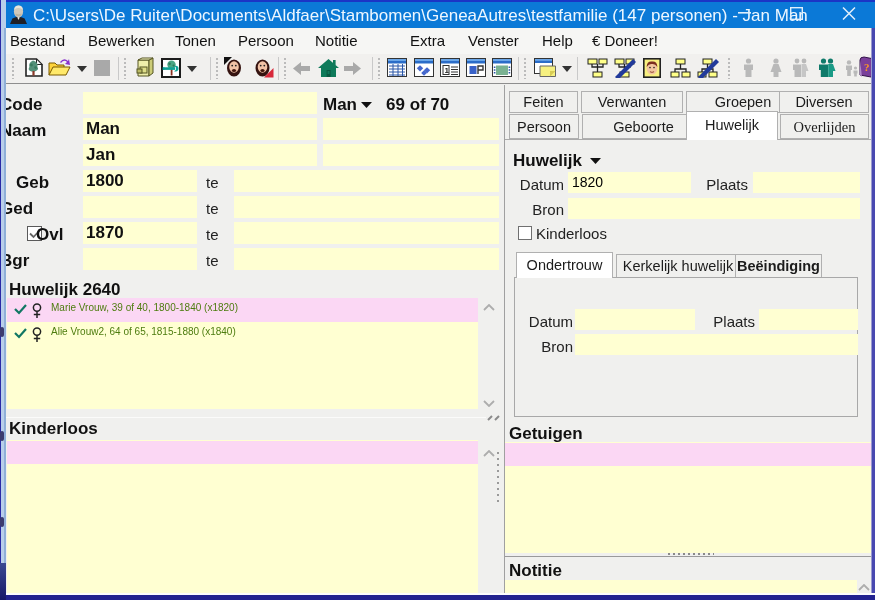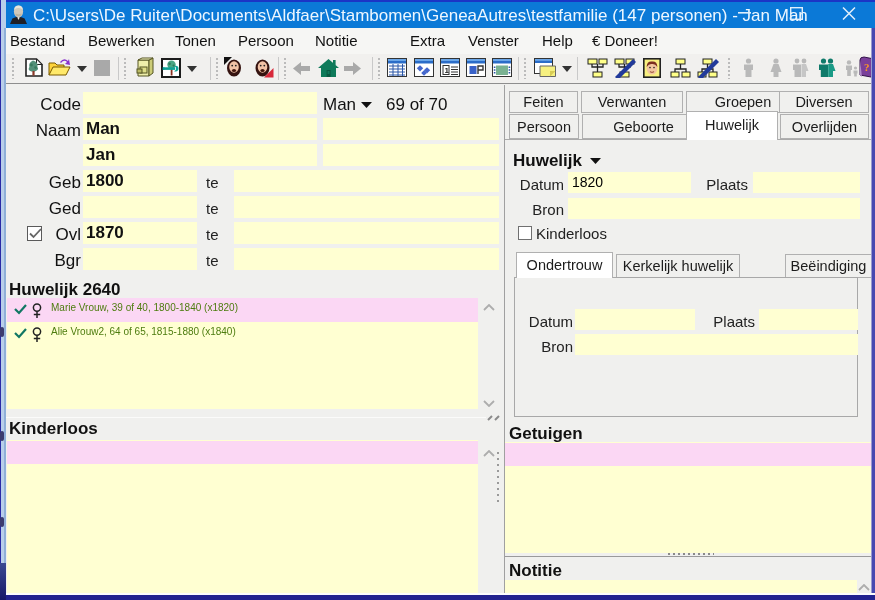--- a/index.html
+++ b/index.html
@@ -17,21 +17,21 @@
 
 #menu{left:6px;top:28px;width:865px;height:26px;background:#f6f6f4;color:#111;font-size:15px;}
 #menu span{position:absolute;top:4px;white-space:nowrap;}
 
 #toolbar{left:6px;top:54px;width:865px;height:30px;background:#f1f0ee;border-bottom:1px solid #8e8e8e;}
 .sep{position:absolute;top:3px;width:1px;height:23px;background:#c9c9c9;}
 .grip{position:absolute;top:4px;width:2px;height:21px;background:repeating-linear-gradient(#bbb 0 2px,transparent 2px 4px);}
 
 #content{left:6px;top:85px;width:865px;height:510px;background:#f0f0ee;}
 .field{position:absolute;background:#ffffd2;}
-.lbl{position:absolute;font-weight:normal;font-size:17px;color:#111;text-align:right;}
+.lbl{position:absolute;font-weight:bold;font-size:17px;color:#111;}
 .val{font-weight:bold;font-size:17px;color:#111;padding:1px 0 0 3px;}
 .te{position:absolute;font-size:15px;color:#222;}
 .hdr{position:absolute;font-weight:bold;font-size:17px;color:#111;}
 .rlbl{position:absolute;font-size:15px;color:#222;text-align:right;}
 .chk{position:absolute;width:13px;height:13px;background:#fff;border:1px solid #555;}
 .tab{position:absolute;background:#f0f0ee;border:1px solid #b0b0b0;font-size:14.5px;color:#1c1c1c;text-align:center;}
 .tabact{background:#fff;border-bottom:none;z-index:3;}
 .listrow{position:absolute;font-size:10px;color:#4d7c0f;}
 </style></head>
 <body>
@@ -347,40 +347,40 @@
     <div class="a" style="left:687px;top:112px;width:90px;height:27px;background:#fff;z-index:2;"></div>
     <div class="a" style="left:497px;top:452px;width:2px;height:52px;background:repeating-linear-gradient(#9a9a9a 0 2px,transparent 2px 6px);"></div>
 
     <div class="tab" style="left:509px;top:91px;width:69px;height:22px;line-height:21px;">Feiten</div>
     <div class="tab" style="left:581px;top:91px;width:102px;height:22px;line-height:21px;">Verwanten</div>
     <div class="tab" style="left:686px;top:91px;width:114px;height:22px;line-height:21px;">Groepen</div>
     <div class="tab" style="left:779px;top:91px;width:90px;height:22px;line-height:21px;">Diversen</div>
     <div class="tab" style="left:509px;top:114px;width:70px;height:25px;line-height:24px;">Persoon</div>
     <div class="tab" style="left:582px;top:114px;width:123px;height:25px;line-height:24px;">Geboorte</div>
     <div class="tab tabact" style="left:686px;top:111px;width:92px;height:29px;line-height:26px;">Huwelijk</div>
-    <div class="tab" style="left:780px;top:114px;width:89px;height:25px;line-height:24px;">Overlijden</div>
+    <div class="tab" style="left:780px;top:114px;width:89px;height:25px;line-height:24px;font-family:Liberation Serif, serif;">Overlijden</div>
 
     <div class="hdr" style="left:513px;top:151px;">Huwelijk</div>
     <svg class="a" style="left:590px;top:158px" width="11" height="7">
         <path d="M0 0 L11 0 L5.5 6 Z" fill="#111"></path>
       </svg>
 
     <div class="rlbl" style="left:500px;top:176px;width:64px;">Datum</div>
     <div class="field" style="left:568px;top:172px;width:123px;height:21px;font-size:14px;padding:2px 0 10px 4px;">1820</div>
     <div class="rlbl" style="left:690px;top:176px;width:58px;">Plaats</div>
     <div class="field" style="left:753px;top:172px;width:107px;height:21px;"></div>
     <div class="rlbl" style="left:500px;top:201px;width:64px;">Bron</div>
     <div class="field" style="left:568px;top:198px;width:292px;height:21px;"></div>
 
     <div class="chk" style="left:518px;top:226px;width:14px;height:14px;border:1px solid #707070;"></div>
     <div class="rlbl" style="left:536px;top:225px;text-align:left;">Kinderloos</div>
 
     <div class="tab tabact" style="left:516px;top:252px;width:97px;height:26px;line-height:24px;z-index:2;">Ondertrouw</div>
     <div class="tab" style="left:616px;top:254px;width:124px;height:24px;line-height:22px;">Kerkelijk huwelijk</div>
-    <div class="tab" style="left:785px;top:254px;width:87px;height:24px;line-height:22px;">Beëindiging</div>
+    <div class="tab" style="left:735px;top:254px;width:87px;height:24px;line-height:22px;font-weight:bold;">Beëindiging</div>
     <div class="a" style="left:514px;top:277px;width:344px;height:140px;background:#f0f0ee;border:1px solid #a8a8a8;"></div>
 
     <div class="rlbl" style="left:509px;top:313px;width:64px;">Datum</div>
     <div class="field" style="left:575px;top:309px;width:120px;height:21px;"></div>
     <div class="rlbl" style="left:697px;top:313px;width:58px;">Plaats</div>
     <div class="field" style="left:759px;top:309px;width:99px;height:21px;"></div>
     <div class="rlbl" style="left:509px;top:338px;width:64px;">Bron</div>
     <div class="field" style="left:575px;top:334px;width:283px;height:21px;"></div>
 
     <div class="hdr" style="left:509px;top:424px;">Getuigen</div>

